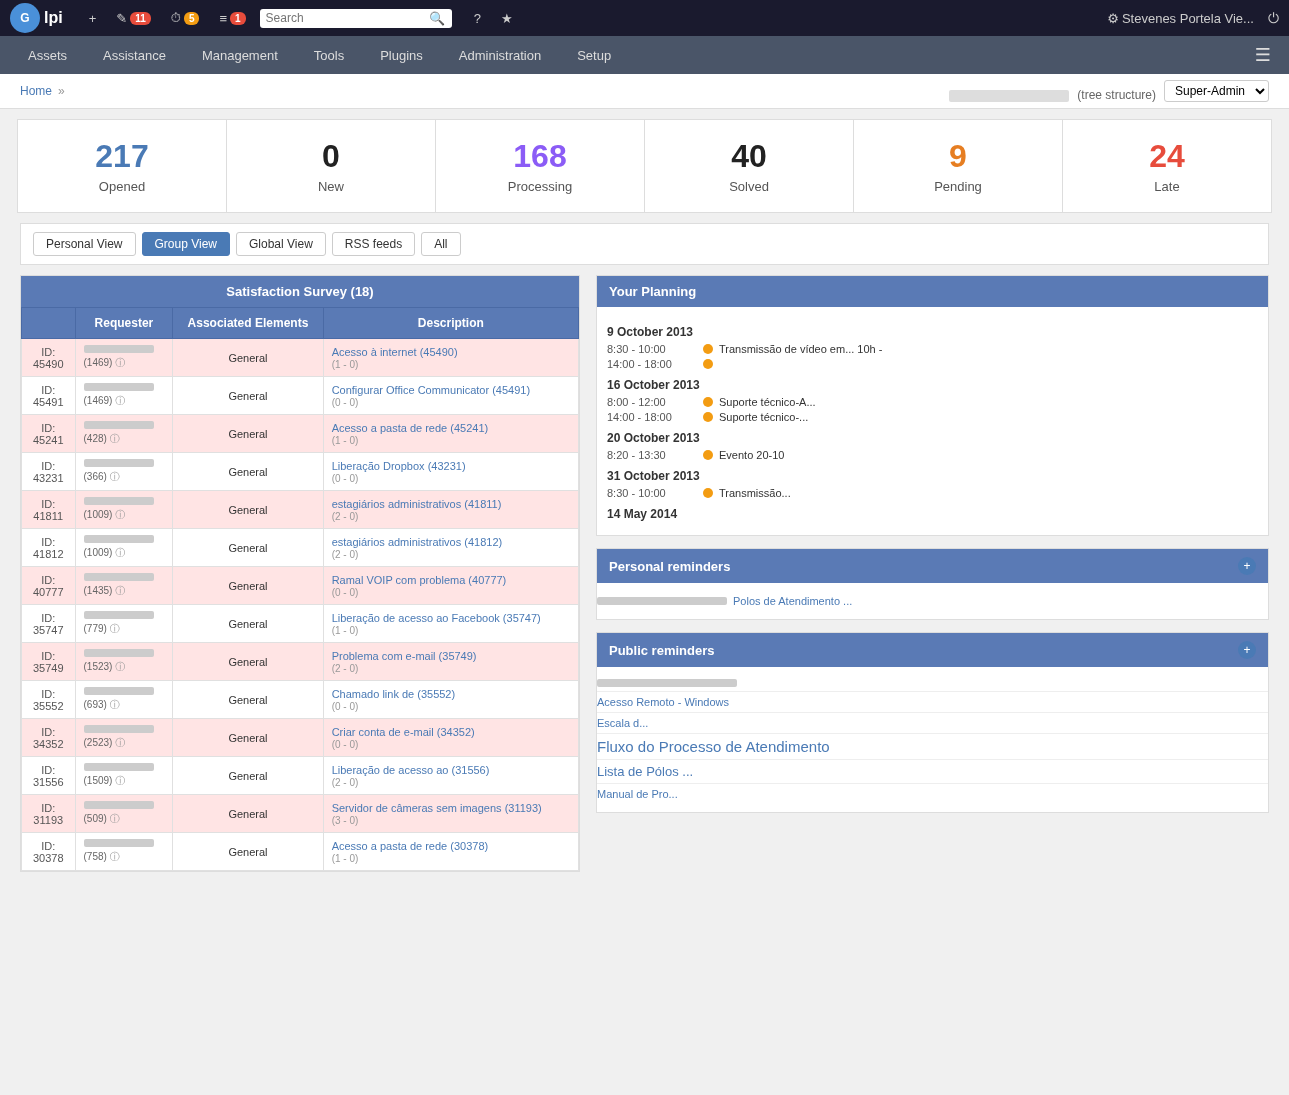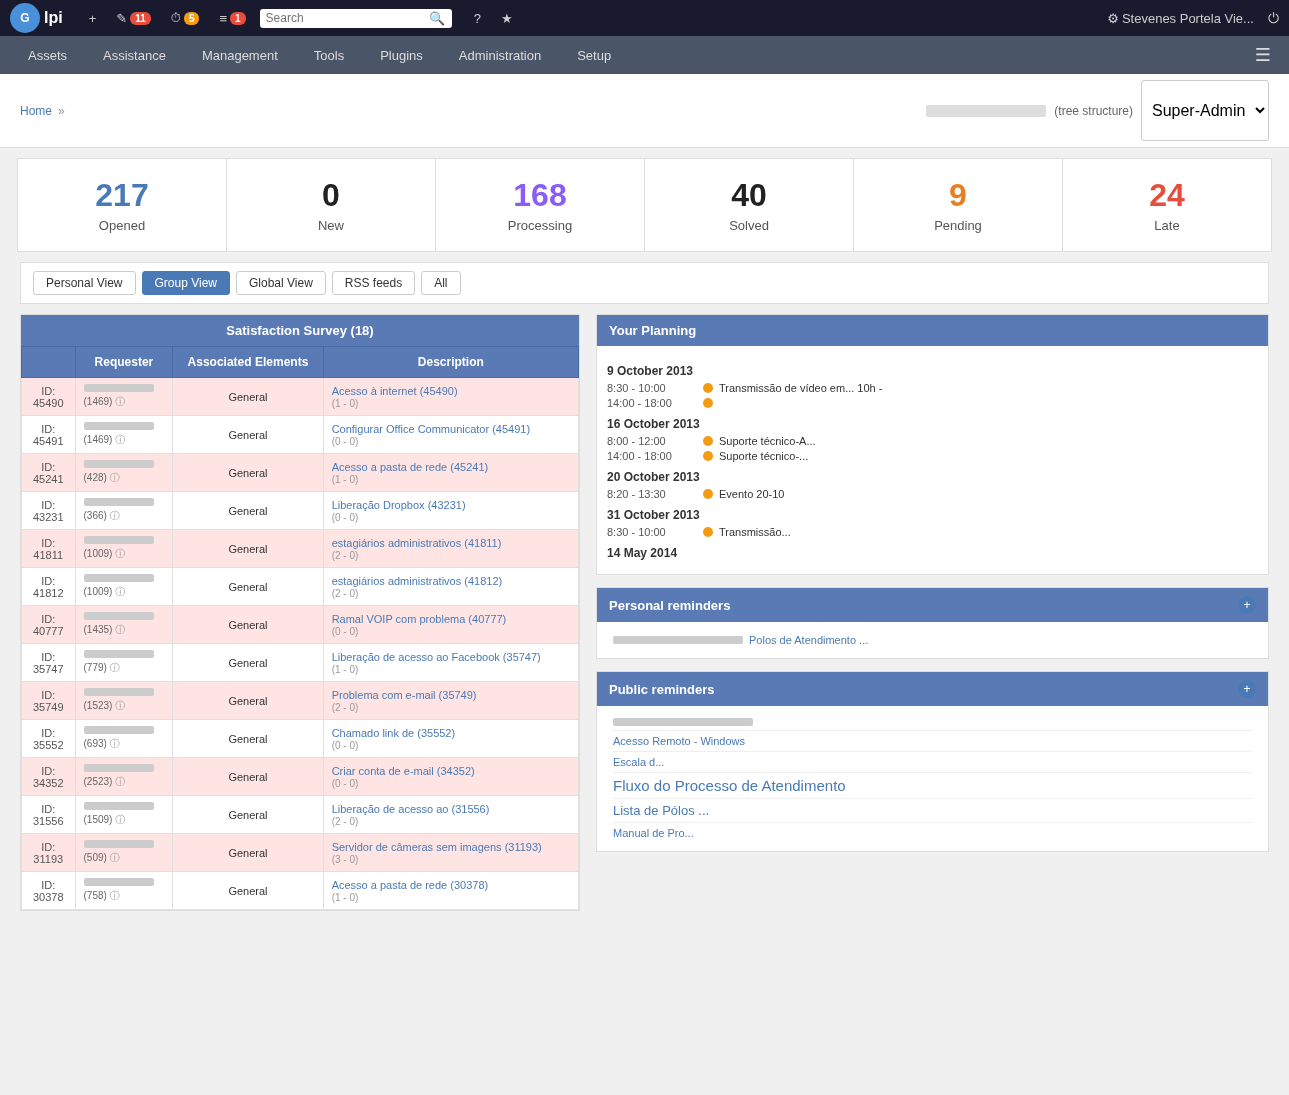--- a/index.html
+++ b/index.html
@@ -80,29 +80,29 @@
       background: #fff;
       display: flex; align-items: center;
       padding: 6px 20px;
       border-bottom: 1px solid #ddd;
     }
     .breadcrumb-home {
       color: #4a7ab5; text-decoration: none; font-size: 12px;
     }
     .breadcrumb-sep { margin: 0 6px; color: #999; font-size: 12px; }
     .tree-structure {
-      margin-left: auto; display: flex; align-items: center; gap: 8px;
+      margin-left: auto; display: flex; align-items: flex-end; gap: 8px;
     }
     .tree-label { font-size: 12px; color: #666; }
     .tree-bar {
       width: 120px; height: 12px; background: #ddd; border-radius: 2px;
     }
     .superadmin-select {
       border: 1px solid #ccc; border-radius: 3px;
-      padding: 20px 6px; font-size: 16px; background: #fff;
+      padding: 2px 6px; font-size: 12px; background: #fff;
     }
 
     
     .stats-bar {
       background: #fff;
       display: flex;
       border-bottom: 1px solid #ddd;
       margin: 10px 17px;
       border: 1px solid #ddd;
     }
@@ -199,21 +199,21 @@
     .event-row {
       display: flex; align-items: flex-start;
       margin: 3px 0; gap: 6px; font-size: 11px;
     }
     .event-time { color: #555; white-space: nowrap; min-width: 90px; }
     .event-dot {
       width: 10px; height: 10px; border-radius: 50%;
       background: #f39c12; margin-top: 1px; flex-shrink: 0;
     }
     .event-title { color: #333; flex: 1; }
-    .reminder-body { padding: 8px 16px; }
+    .reminder-body { padding: 8px 0; }
     .reminder-item {
       padding: 4px 0; font-size: 12px; border-bottom: 1px solid #eee;
       display: flex; align-items: center; gap: 6px;
     }
     .reminder-item:last-child { border-bottom: none; }
     .plus-btn {
       background: #4a7ab5; color: #fff; border: none;
       border-radius: 50%; width: 18px; height: 18px;
       font-size: 12px; cursor: pointer; display: flex;
       align-items: center; justify-content: center;

